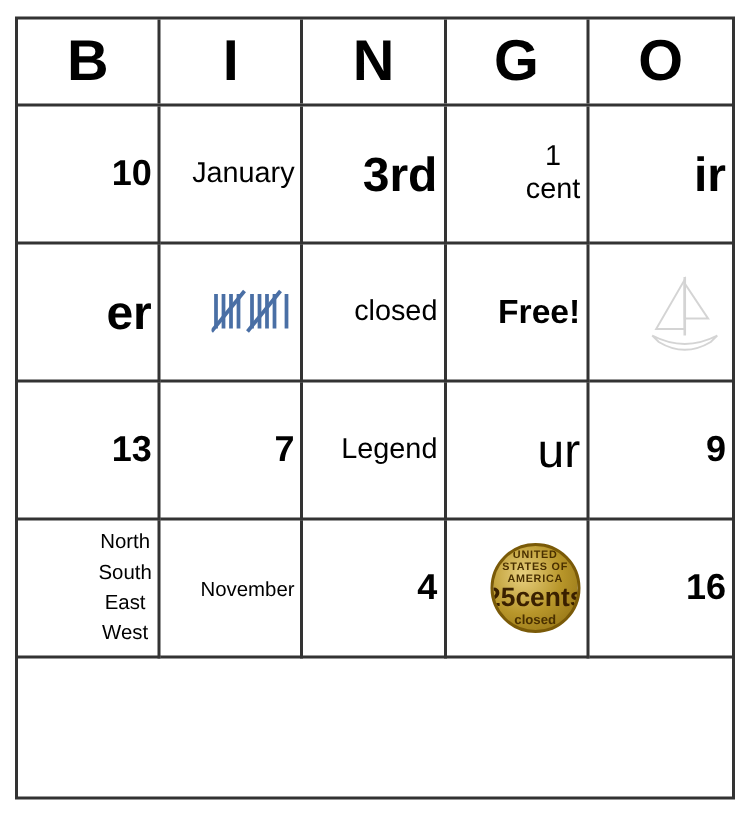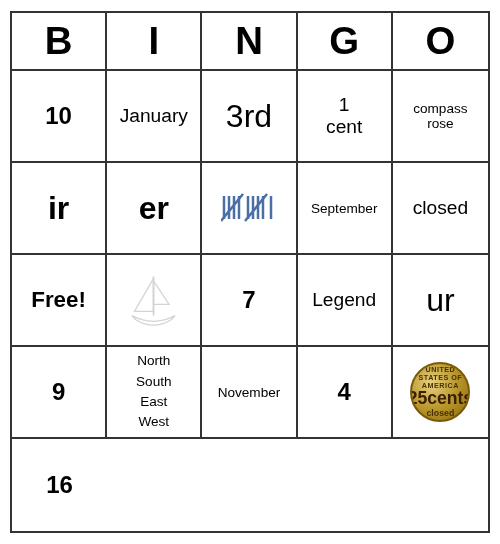--- a/index.html
+++ b/index.html
@@ -35,21 +35,21 @@
       display: grid;
       grid-template-columns: repeat(5, 1fr);
       grid-template-rows: repeat(5, 92px);
     }
     .cell {
       border-right: 2px solid #333;
       border-bottom: 2px solid #333;
       display: flex;
       flex-direction: column;
       justify-content: center;
-      align-items: center;
+      align-items: flex-end;
       text-align: center;
       padding: 4px;
       font-size: 1.05rem;
       position: relative;
     }
     .cell:last-child,
     .cell:nth-child(5n) {
       border-right: none;
     }
     .cell:nth-child(n+21) {
@@ -121,29 +121,26 @@
   </div>
   <div class="bingo-grid">
 
     <div class="cell">
       <span class="cell-large">10</span>
     </div>
     <div class="cell">
       <span class="cell-medium">January</span>
     </div>
     <div class="cell">
-      <span style="font-size:2rem;font-weight:normal;">3rd</span>
+      <span style="font-size:2rem;font-weight:bold;">3rd</span>
     </div>
     <div class="cell">
       <span class="cell-medium">1<br>cent</span>
     </div>
 
-    <div class="cell">
-      <span class="cell-small" style="text-align:center;">compass<br>rose</span>
-    </div>
     <div class="cell">
       <span style="font-size:2rem;font-weight:bold;">ir</span>
     </div>
     <div class="cell">
       <span style="font-size:2rem;font-weight:bold;">er</span>
     </div>
     <div class="cell">
 
       <svg width="55" height="35" viewBox="0 0 55 35">
 
@@ -157,40 +154,40 @@
         <line x1="32" y1="5" x2="32" y2="28" stroke="#4a6fa5" stroke-width="2.5"></line>
         <line x1="37" y1="5" x2="37" y2="28" stroke="#4a6fa5" stroke-width="2.5"></line>
         <line x1="42" y1="5" x2="42" y2="28" stroke="#4a6fa5" stroke-width="2.5"></line>
         <line x1="24" y1="30" x2="46" y2="3" stroke="#4a6fa5" stroke-width="2.5"></line>
 
         <line x1="50" y1="5" x2="50" y2="28" stroke="#4a6fa5" stroke-width="2.5"></line>
       </svg>
     </div>
 
     <div class="cell">
-      <span class="cell-small">September</span>
-    </div>
-    <div class="cell">
       <span class="cell-medium">closed</span>
     </div>
     <div class="cell">
       <span style="font-size:1.4rem;font-weight:bold;">Free!</span>
     </div>
     <div class="cell">
 
       <svg class="sailboat-svg" width="55" height="65" viewBox="0 0 60 75">
 
         <line x1="30" y1="10" x2="30" y2="55" stroke="#aaa" stroke-width="2"></line>
 
         <polygon points="30,12 30,50 8,50" fill="none" stroke="#aaa" stroke-width="1.5"></polygon>
 
         <polygon points="30,15 30,42 48,42" fill="none" stroke="#aaa" stroke-width="1.5"></polygon>
 
         <path d="M5,55 Q30,68 55,55 L50,60 Q30,72 10,60 Z" fill="none" stroke="#aaa" stroke-width="1.5"></path>
       </svg>
+    </div>
+    <div class="cell">
+      <span class="cell-large">13</span>
     </div>
 
     <div class="cell">
       <span class="cell-large">7</span>
     </div>
     <div class="cell">
       <span class="cell-medium">Legend</span>
     </div>
     <div class="cell">
       <span style="font-size:2rem;font-weight:normal;">ur</span>

